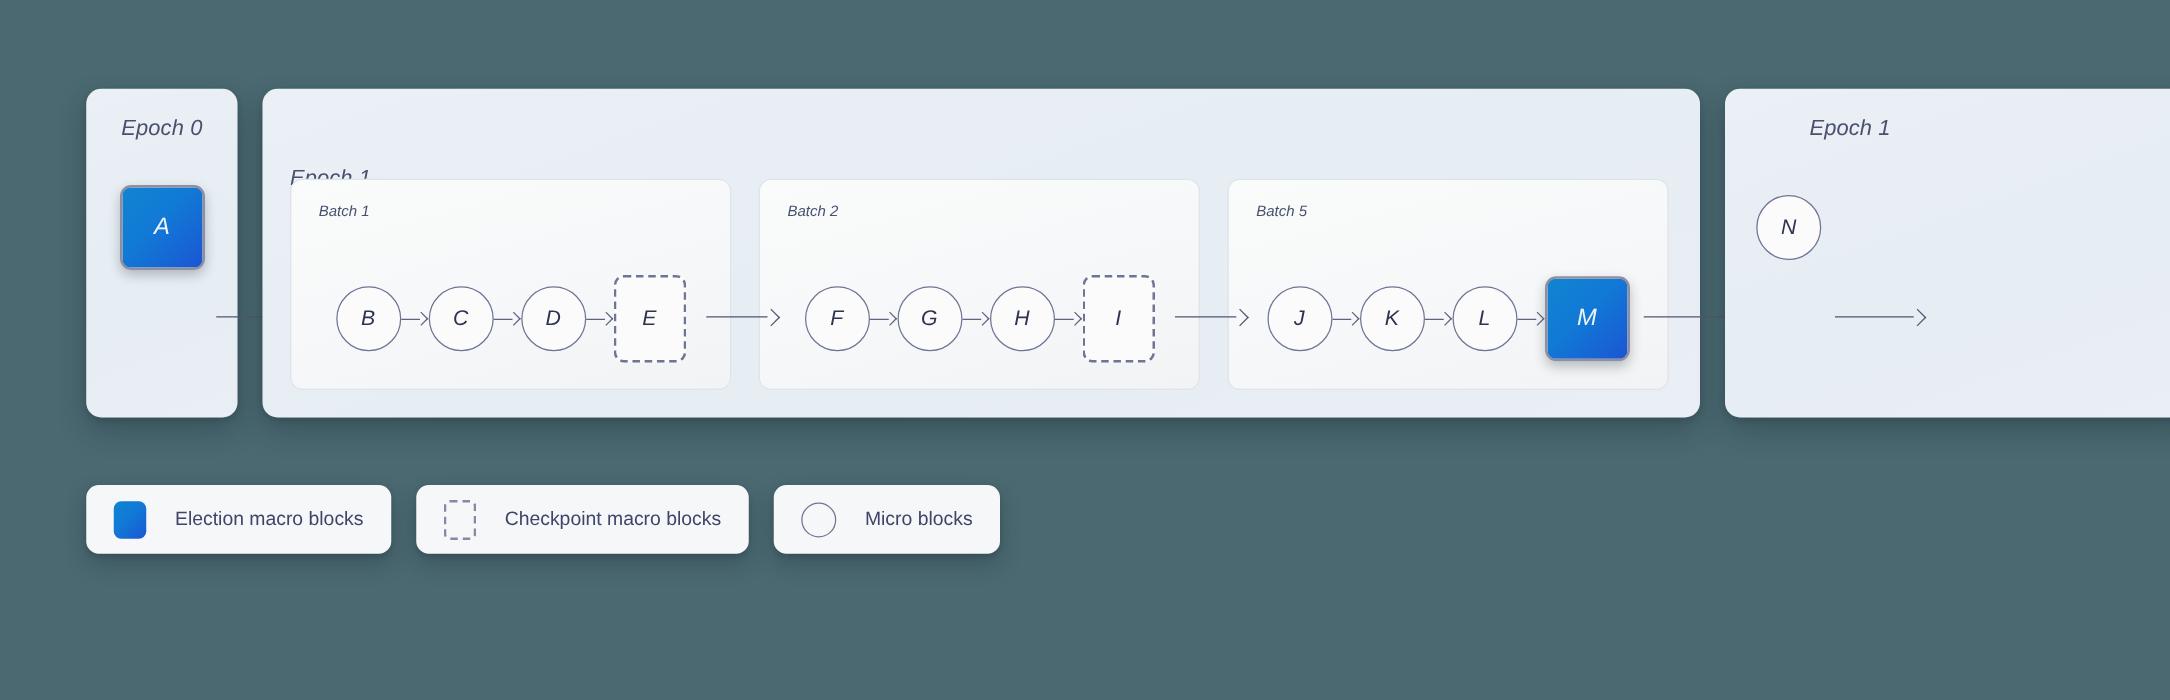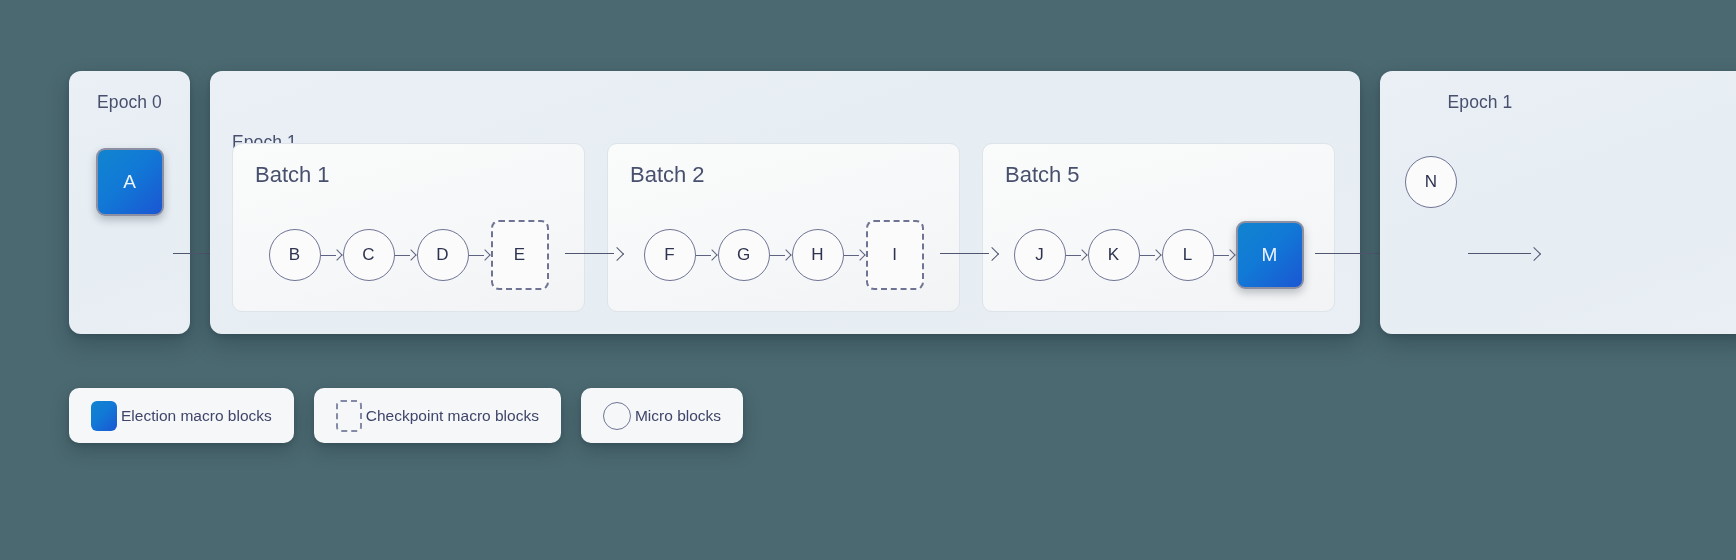--- a/index.html
+++ b/index.html
@@ -15,20 +15,21 @@
     position: relative;
   }
 
   
   #chain {
     position: absolute;
     left: 0;
     top: 71px;
     height: 204px;
     width: 1736px;
+    font-style: italic;
   }
 
   .epoch {
     position: absolute;
     top: 0;
     height: 263px;
     background: linear-gradient(160deg, #eaf0f5 0%, #e6edf3 55%, #e9eff4 100%);
     border-radius: 12px;
     box-shadow: 0 10px 22px rgba(16, 32, 44, .30), 0 2px 5px rgba(16, 32, 44, .16);
     box-sizing: border-box;
@@ -63,21 +64,21 @@
     height: 169px;
     background: linear-gradient(165deg, #fafbfb 0%, #f6f7f8 60%, #f2f3f5 100%);
     border: 1px solid #dfe3ea;
     border-radius: 10px;
     box-sizing: border-box;
   }
   .batch-title {
     position: absolute;
     left: 22px;
     top: 18px;
-    font-size: 22px;
+    font-size: 12px;
     color: #48506e;
     white-space: nowrap;
   }
   #batch-1 { left: 22px;  width: 353px; }
   #batch-2 { left: 397px; width: 353px; }
   #batch-3 { left: 772px; width: 353px; }
 
   
   .nodes {
     position: absolute;
@@ -196,21 +197,21 @@
     display: flex;
     gap: 20px;
     align-items: flex-start;
   }
   .legend-card {
     background: #f6f7f8;
     border-radius: 10px;
     height: 55px;
     display: flex;
     align-items: center;
-    gap: 4px;
+    gap: 23px;
     padding: 0 22px;
     box-shadow: 0 8px 18px rgba(16, 32, 44, .26), 0 2px 4px rgba(16, 32, 44, .14);
     box-sizing: border-box;
   }
   .legend-label {
     font-size: 15.5px;
     color: #3f456a;
     white-space: nowrap;
   }
   .sw-election {

